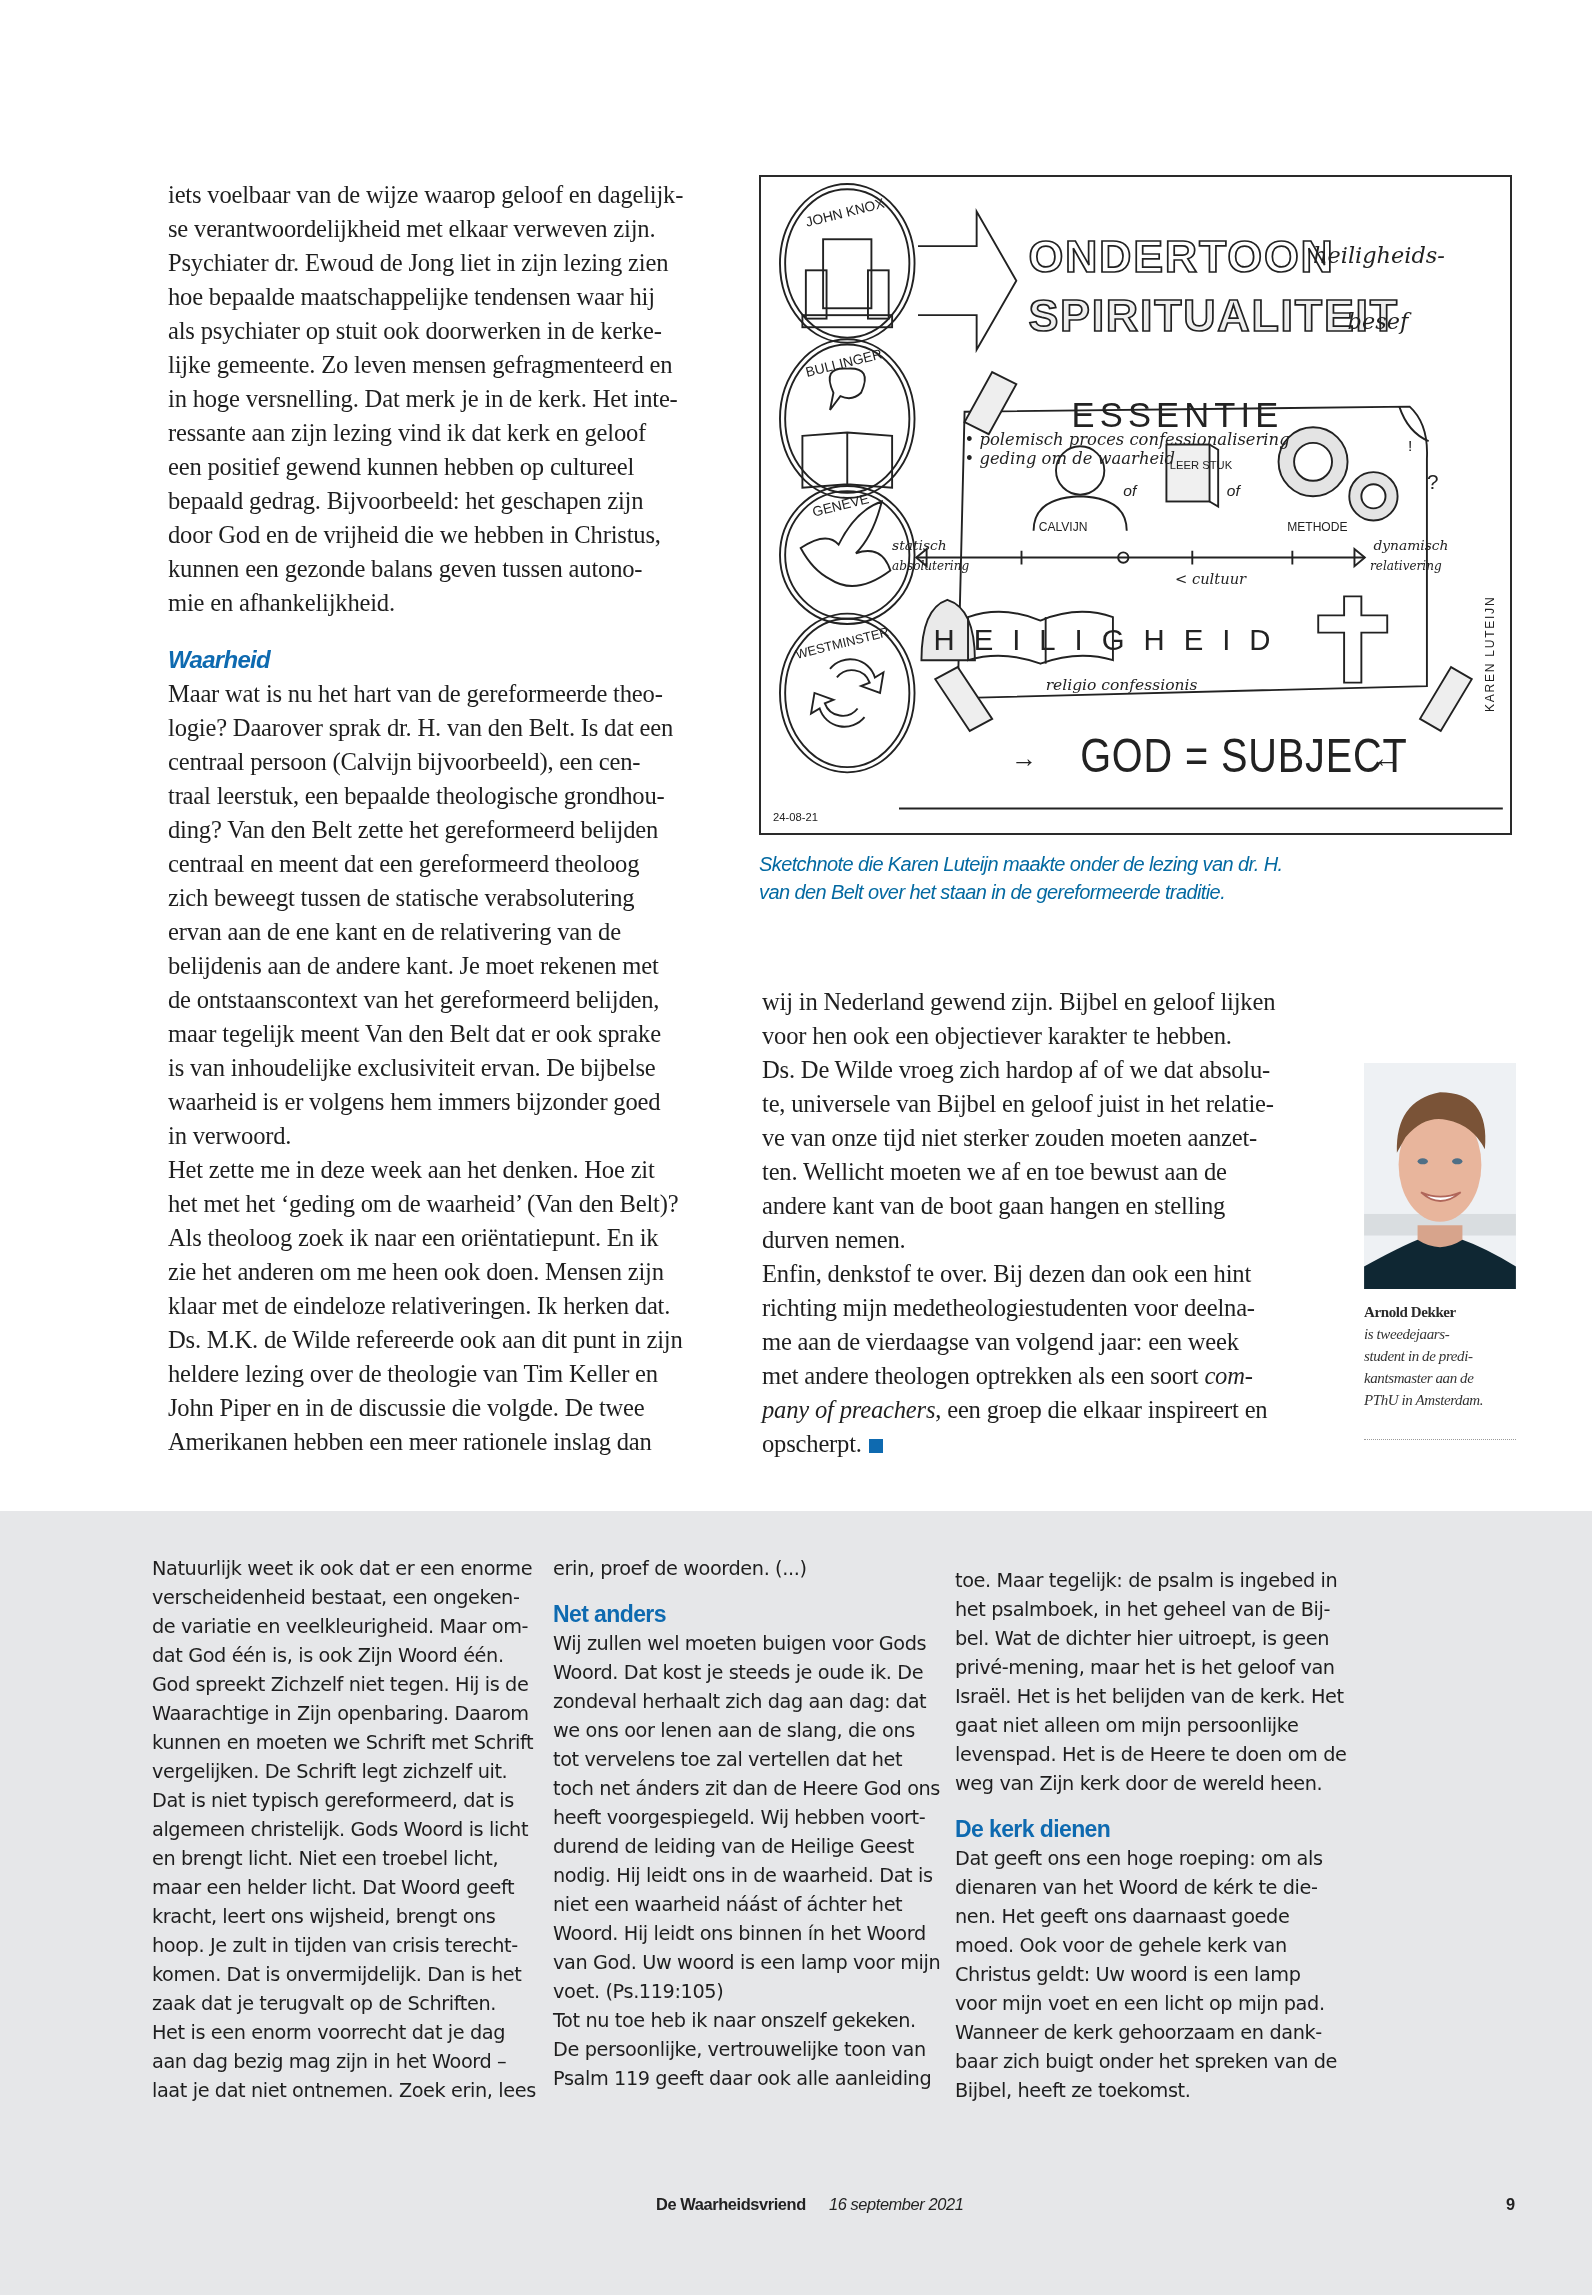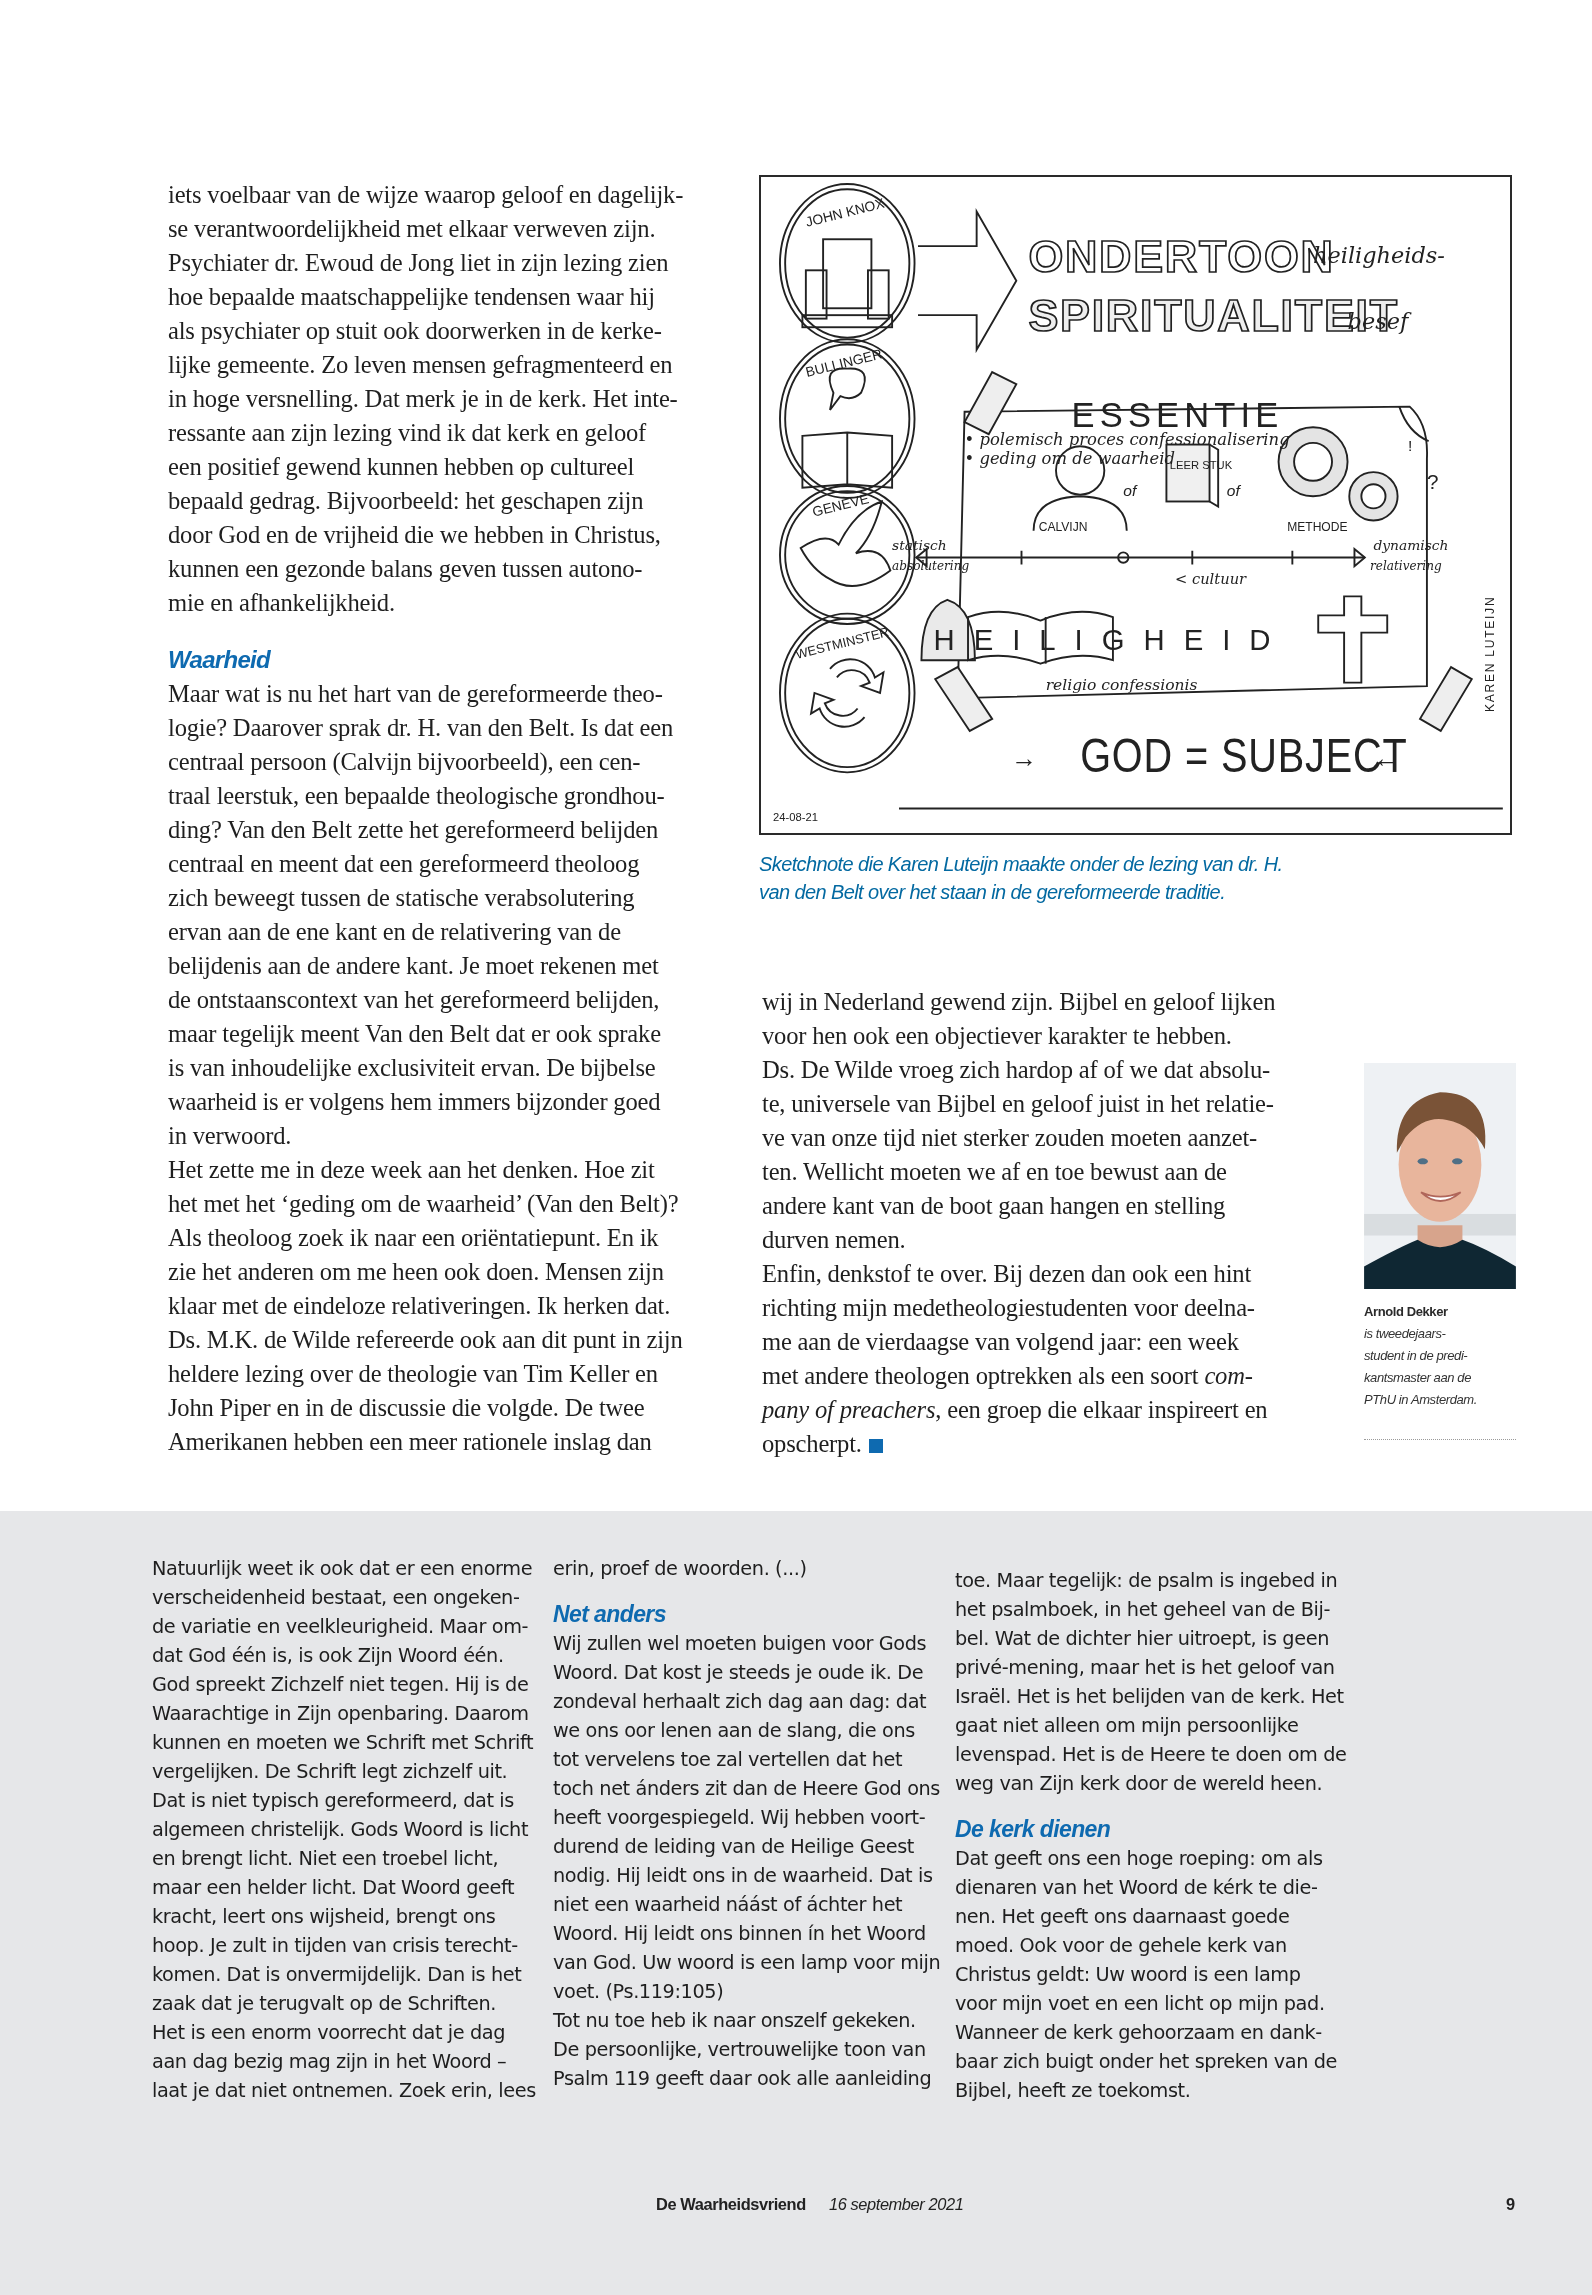--- a/index.html
+++ b/index.html
@@ -20,21 +20,21 @@
     font-family: "Liberation Sans", "DejaVu Sans", sans-serif;
     font-style: italic; font-weight: bold; color: #0e6ab0;
     font-size: 24px; line-height: 34px; letter-spacing: -0.7px;
   }
   .sans-text {
     font-family: "DejaVu Sans", "Liberation Sans", sans-serif;
     font-size: 19.3px; line-height: 29px; color: #1e1e1e; letter-spacing: -0.4px;
   }
   .sans-head {
     font-family: "Liberation Sans", "DejaVu Sans", sans-serif;
-    font-style: italic; font-weight: bold; color: #0e6ab0;
+    font-weight: bold; color: #0e6ab0;
     font-size: 23px; line-height: 29px; letter-spacing: -0.6px; margin-top: 17.3px;
   }
   .end-mark { display:inline-block; width:14px; height:14px; background:#0e6ab0; margin-left:7px; vertical-align: -0.9px; }
   em { font-style: italic; }
 
   
   .sketch {
     position: absolute; left: 759px; top: 175px; width: 753px; height: 660px;
     border: 2.6px solid #2a2a2a; box-sizing: border-box; background: #fff;
   }
@@ -44,21 +44,21 @@
     font-size: 20px; line-height: 28px; color: #0369a1; letter-spacing: -0.6px;
   }
 
   
   .photo {
     position: absolute; left: 1364px; top: 1063px; width: 152px; height: 226px;
     overflow: hidden; background: linear-gradient(180deg,#e9eef3 0%, #f4f6f8 60%, #dfe4e8 100%);
   }
   .bio {
     position: absolute; left: 1364px; top: 1301px; width: 152px;
-    font-family: Liberation Sans, sans-serif; font-size: 13px; line-height: 22px;
+    font-family: Liberation Serif, serif; font-size: 15px; line-height: 22px;
     color: #333; letter-spacing: -0.4px;
   }
   .bio .name { font-weight: bold; color: #2a2a2a; }
   .bio .desc { font-style: italic; }
   .bio-rule { position:absolute; left:1364px; top:1439px; width:152px; border-top: 1.7px dotted #9a9a9a; }
 
   
   .graybox {
     position: absolute; left: 0; top: 1511px; width: 1592px; height: 784px; background: #e6e7e9;
   }

